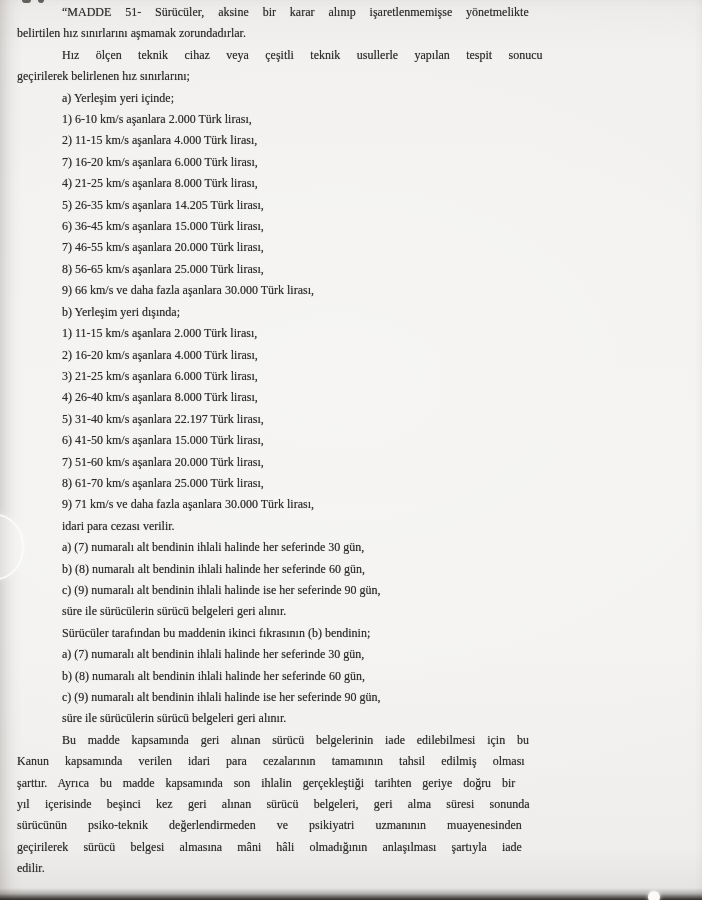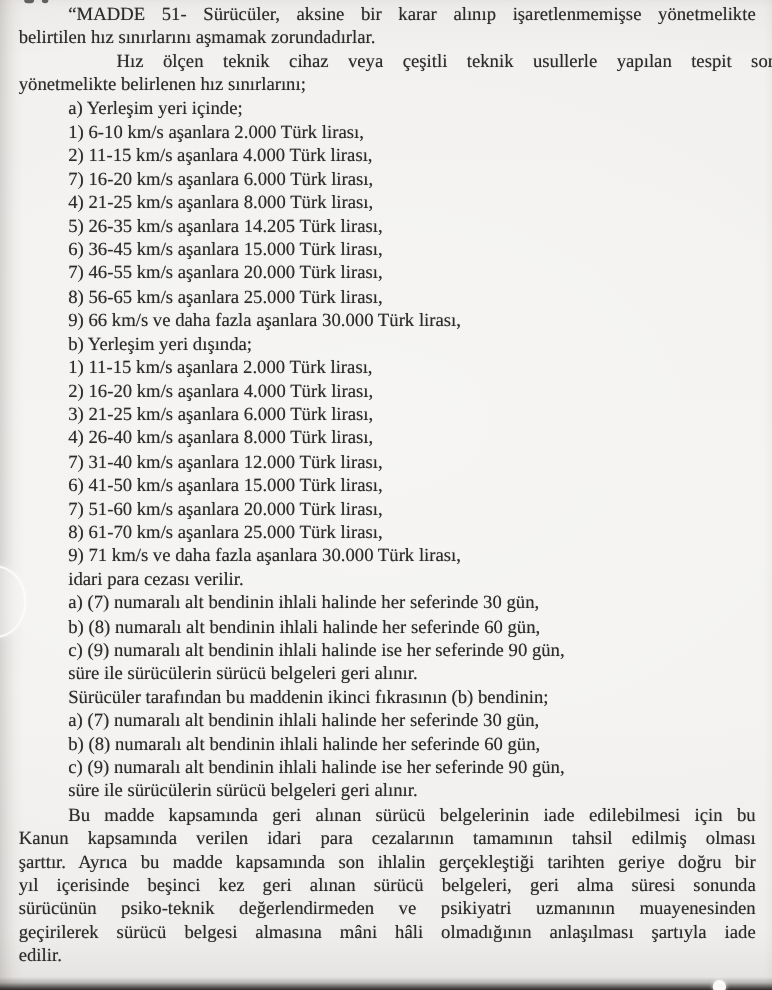--- a/index.html
+++ b/index.html
@@ -9,21 +9,21 @@
     width: 702px;
     height: 900px;
     overflow: hidden;
     margin: 0 auto;
     background:
       radial-gradient(130% 70% at 48% 42%, rgba(255,255,255,0.30), rgba(255,255,255,0) 75%),
       linear-gradient(180deg, #eceae8 0%, #f1f0ee 6%, #f3f2f0 70%, #efeeec 94%, #e3e1df 100%);
     box-shadow: inset 14px 0 18px -12px rgba(70,64,58,0.30),
                 inset -6px 0 12px -10px rgba(70,64,58,0.18);
     font-family: "Liberation Serif", "DejaVu Serif", serif;
-    font-size: 17px;
+    font-size: 12px;
     color: #2e2c2a;
   }
   .text-block {
     position: absolute;
     top: 2px;
     left: 17px;
     right: 15px;
   }
   .line {
     white-space: nowrap;
@@ -86,38 +86,38 @@
 
 <div class="page">
   <div class="cutoff-remnant">
     <i class="m1"></i>
       <i class="m2"></i>
   </div>
 
   <div class="text-block">
       <div class="line indent justify"><span style="word-spacing: 10.8789px;">“MADDE 51- Sürücüler, aksine bir karar alınıp işaretlenmemişse yönetmelikte</span></div>
       <div class="line"><span>belirtilen hız sınırlarını aşmamak zorundadırlar.</span></div>
-      <div class="line indent justify"><span style="word-spacing: 13.4031px; margin-left: 44px;">Hız ölçen teknik cihaz veya çeşitli teknik usullerle yapılan tespit sonucu</span></div>
-      <div class="line"><span>yönetmelikte belirlenen hız sınırlarını;</span></div>
+      <div class="line indent justify"><span style="word-spacing: 13.4031px;">Hız ölçen teknik cihaz veya çeşitli teknik usullerle yapılan tespit sonucu</span></div>
+      <div class="line"><span>geçirilerek belirlenen hız sınırlarını;</span></div>
       <div class="line indent"><span>a) Yerleşim yeri içinde;</span></div>
       <div class="line indent"><span>1) 6-10 km/s aşanlara 2.000 Türk lirası,</span></div>
       <div class="line indent"><span>2) 11-15 km/s aşanlara 4.000 Türk lirası,</span></div>
       <div class="line indent"><span>7) 16-20 km/s aşanlara 6.000 Türk lirası,</span></div>
       <div class="line indent"><span>4) 21-25 km/s aşanlara 8.000 Türk lirası,</span></div>
       <div class="line indent"><span>5) 26-35 km/s aşanlara 14.205 Türk lirası,</span></div>
       <div class="line indent"><span>6) 36-45 km/s aşanlara 15.000 Türk lirası,</span></div>
       <div class="line indent"><span>7) 46-55 km/s aşanlara 20.000 Türk lirası,</span></div>
       <div class="line indent"><span>8) 56-65 km/s aşanlara 25.000 Türk lirası,</span></div>
       <div class="line indent"><span>9) 66 km/s ve daha fazla aşanlara 30.000 Türk lirası,</span></div>
       <div class="line indent"><span>b) Yerleşim yeri dışında;</span></div>
       <div class="line indent"><span>1) 11-15 km/s aşanlara 2.000 Türk lirası,</span></div>
       <div class="line indent"><span>2) 16-20 km/s aşanlara 4.000 Türk lirası,</span></div>
       <div class="line indent"><span>3) 21-25 km/s aşanlara 6.000 Türk lirası,</span></div>
       <div class="line indent"><span>4) 26-40 km/s aşanlara 8.000 Türk lirası,</span></div>
-      <div class="line indent"><span>7) 31-40 km/s aşanlara 12.000 Türk lirası,</span></div>
+      <div class="line indent"><span>5) 31-40 km/s aşanlara 22.197 Türk lirası,</span></div>
       <div class="line indent"><span>6) 41-50 km/s aşanlara 15.000 Türk lirası,</span></div>
       <div class="line indent"><span>7) 51-60 km/s aşanlara 20.000 Türk lirası,</span></div>
       <div class="line indent"><span>8) 61-70 km/s aşanlara 25.000 Türk lirası,</span></div>
       <div class="line indent"><span>9) 71 km/s ve daha fazla aşanlara 30.000 Türk lirası,</span></div>
       <div class="line indent"><span>idari para cezası verilir.</span></div>
       <div class="line indent"><span>a) (7) numaralı alt bendinin ihlali halinde her seferinde 30 gün,</span></div>
       <div class="line indent"><span>b) (8) numaralı alt bendinin ihlali halinde her seferinde 60 gün,</span></div>
       <div class="line indent"><span>c) (9) numaralı alt bendinin ihlali halinde ise her seferinde 90 gün,</span></div>
       <div class="line indent"><span>süre ile sürücülerin sürücü belgeleri geri alınır.</span></div>
       <div class="line indent"><span>Sürücüler tarafından bu maddenin ikinci fıkrasının (b) bendinin;</span></div>

